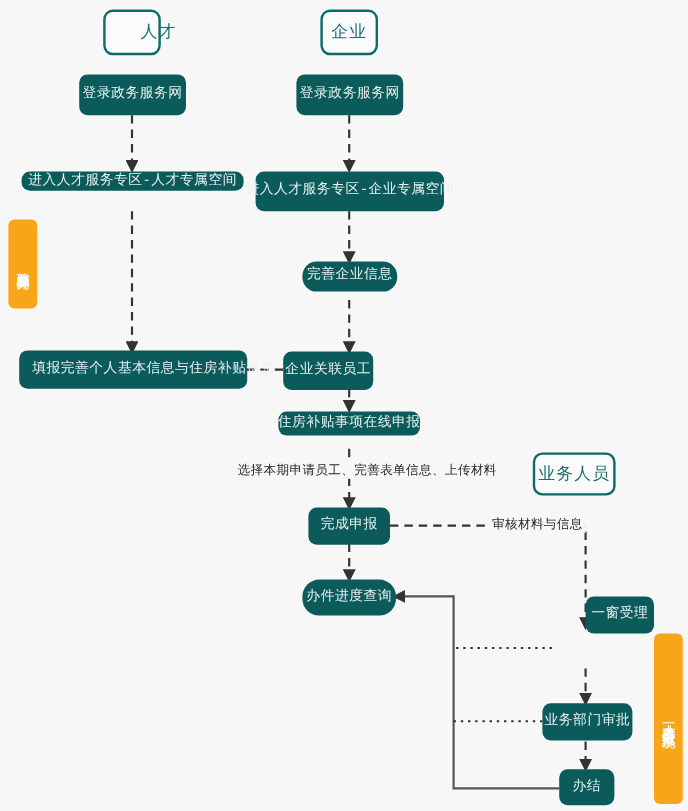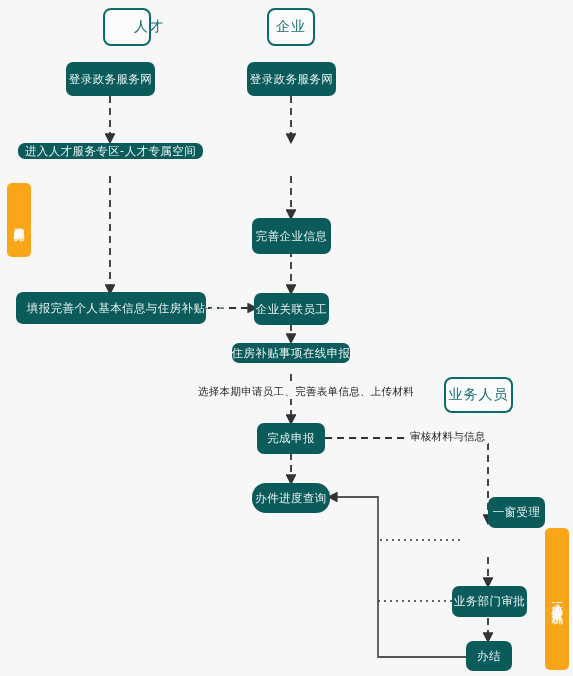--- a/index.html
+++ b/index.html
@@ -27,20 +27,21 @@
     color: #e8f2f2;
     border-radius: 7px;
     display: flex;
     align-items: center;
     justify-content: center;
     font-size: 11.5px;
     letter-spacing: 0.4px;
     line-height: 1.1;
     white-space: nowrap;
     padding: 0 10px;
+    font-family: Liberation Mono, monospace;
   }
   .actor {
     position: absolute;
     background: #fbfbfb;
     border: 2px solid #0b6b6b;
     border-radius: 8px;
     color: #14706e;
     display: flex;
     align-items: center;
     justify-content: center;
@@ -104,21 +105,21 @@
 
     <path d="M 488 557 L 488 586" stroke="#333" stroke-width="1.8" stroke-dasharray="7,5" fill="none" marker-end="url(#arrow)"></path>
     <path d="M 488 618 L 488 641" stroke="#333" stroke-width="1.8" stroke-dasharray="7,5" fill="none" marker-end="url(#arrow)"></path>
 
     <path d="M 466 657 L 378 657 L 378 497 L 329 497" stroke="#555" stroke-width="1.8" fill="none" marker-end="url(#arrow)"></path>
 
     <path d="M 460 540 L 378 540" stroke="#333" stroke-width="1.6" stroke-dasharray="2,4" fill="none"></path>
     <path d="M 452 601 L 378 601" stroke="#333" stroke-width="1.6" stroke-dasharray="2,4" fill="none"></path>
   </svg>
 
-  <div class="actor" style="left:103px; top:8px; width:28px; height:38px;padding-left:44px;">
+  <div class="actor" style="left:86px; top:8px; width:28px; height:38px;padding-left:44px;">
     <span>人才</span>
   </div>
 
   <div class="actor" style="left:267px; top:8px; width:48px; height:38px;">
     <span>企业</span>
   </div>
 
   <div class="actor" style="left:444px; top:377px; width:69px; height:36px;">
     <span>业务人员</span>
   </div>
@@ -140,26 +141,29 @@
   </div>
 
   <div class="node" style="left:16px; top:292px; width:190px; height:32px;padding-left:44px;">
     <span>填报完善个人基本信息与住房补贴信息</span>
   </div>
 
   <div class="node" style="left:247px; top:62px; width:89px; height:34px;">
     <span>登录政务服务网</span>
   </div>
 
+  <div class="node" style="left:213px; top:143px; width:157px; height:33px;">
+    <span>进入人才服务专区-企业专属空间</span>
+  </div>
 
-  <div class="node" style="left:252px; top:218px; width:79px; height:36px;">
+  <div class="node" style="left:252px; top:218px; width:79px; height:25px;border-radius:12px;">
     <span>完善企业信息</span>
   </div>
 
-  <div class="node" style="left:254px; top:293px; width:75px; height:32px;">
+  <div class="node" style="left:236px; top:293px; width:75px; height:32px;">
     <span>企业关联员工</span>
   </div>
 
   <div class="node" style="left:232px; top:343px; width:118px; height:20px;">
     <span>住房补贴事项在线申报</span>
   </div>
 
   <div class="node" style="left:257px; top:423px; width:68px; height:31px;">
     <span>完成申报</span>
   </div>

